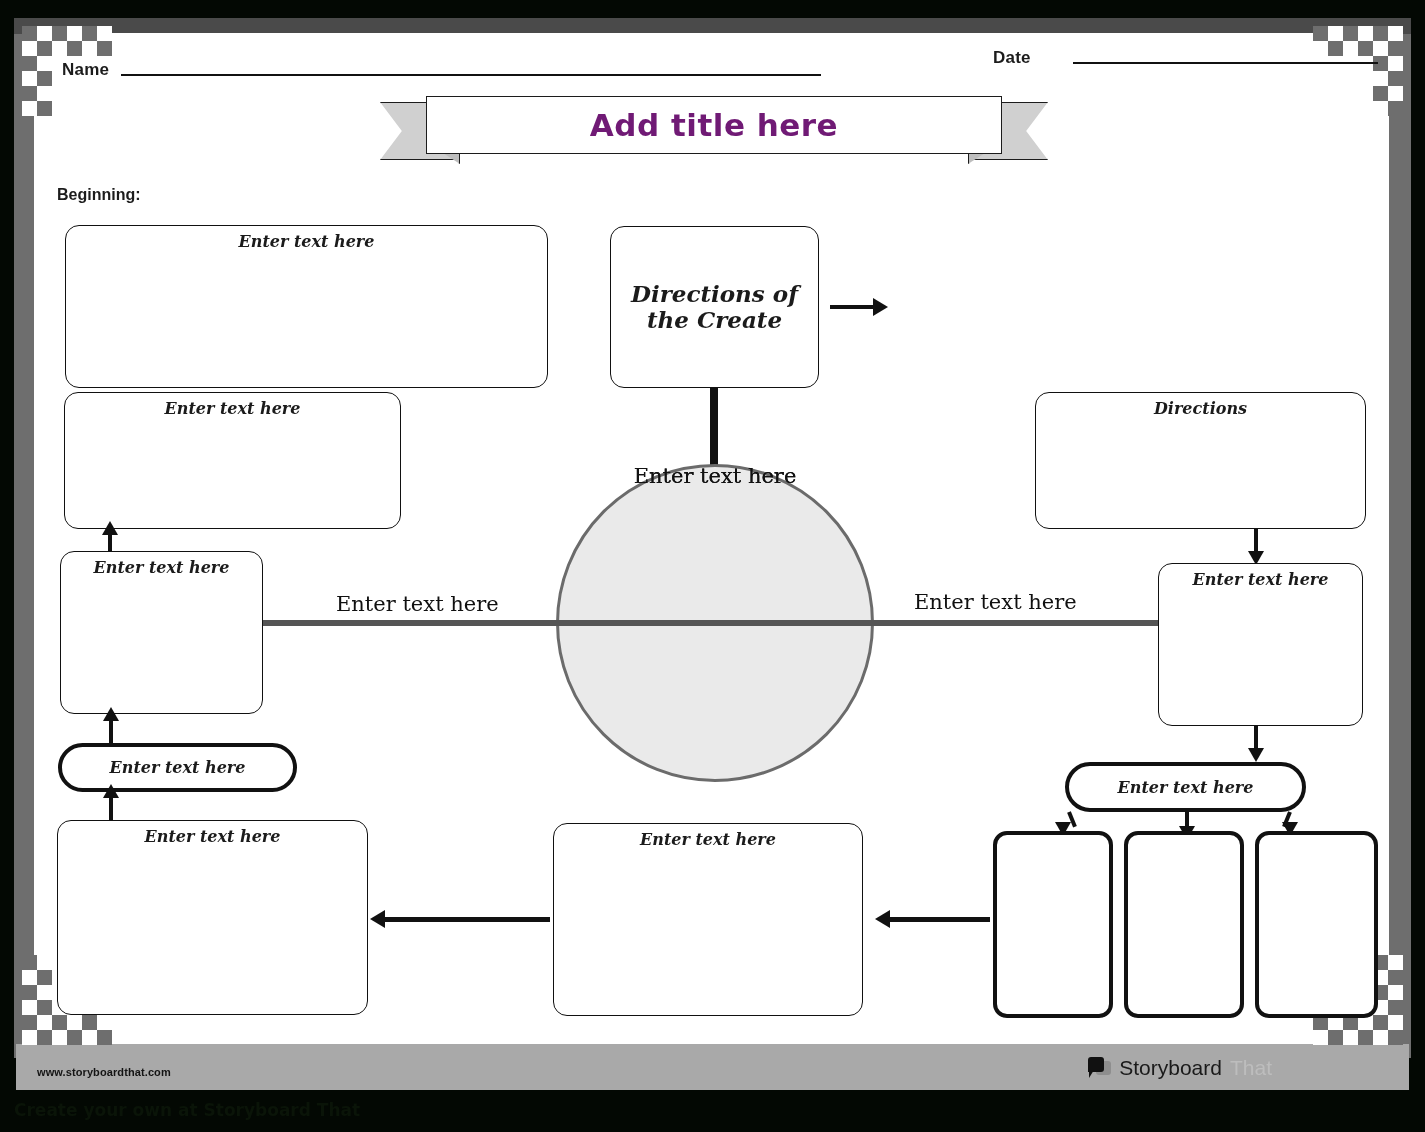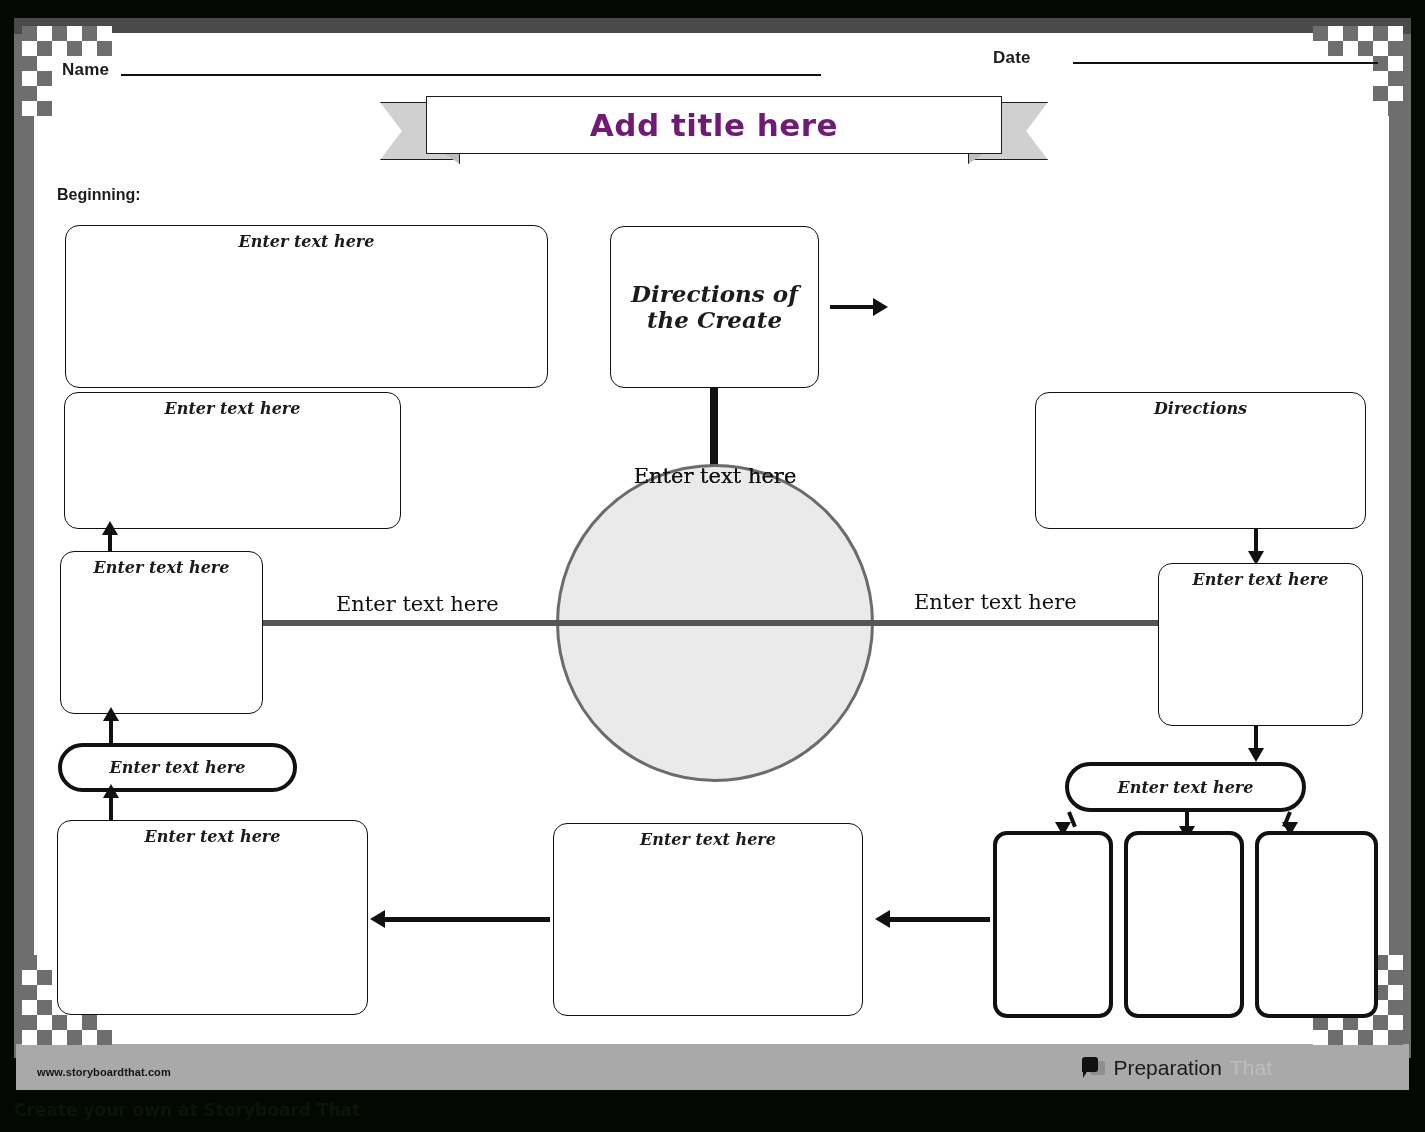--- a/index.html
+++ b/index.html
@@ -399,19 +399,19 @@
   <div class="node bold" style="left:1255px; top:831px; width:123px; height:187px;">
     <span class="cap"></span>
   </div>
 
   <div class="footer-url">www.storyboardthat.com</div>
   <div class="logo">
     <span class="logo-mark">
       <span class="b2"></span>
         <span class="b1"></span>
     </span>
-    <span class="logo-word">Preparation</span>
+    <span class="logo-word">Storyboard</span>
     <span class="logo-word2">That</span>
   </div>
 
   <div class="bottom-cta">Create your own at Storyboard That</div>
 
 </div>
 
 </body></html>

